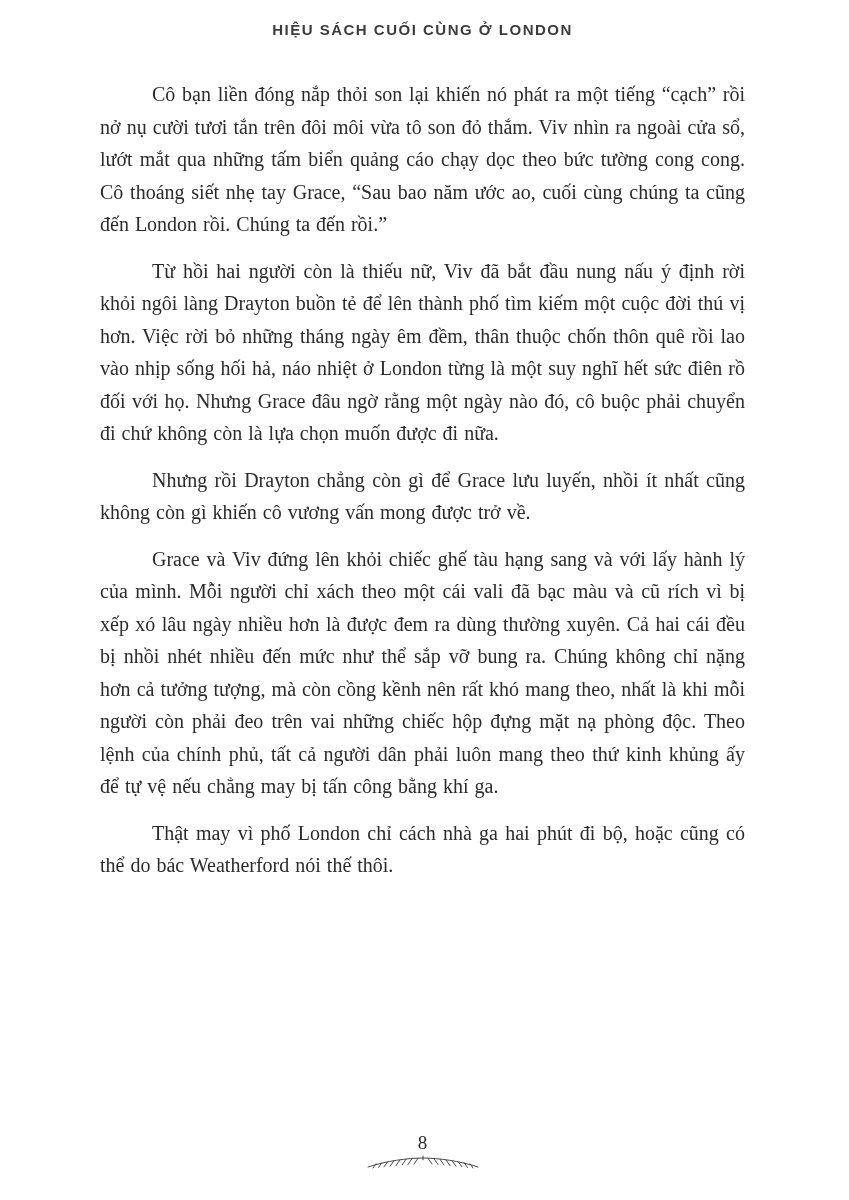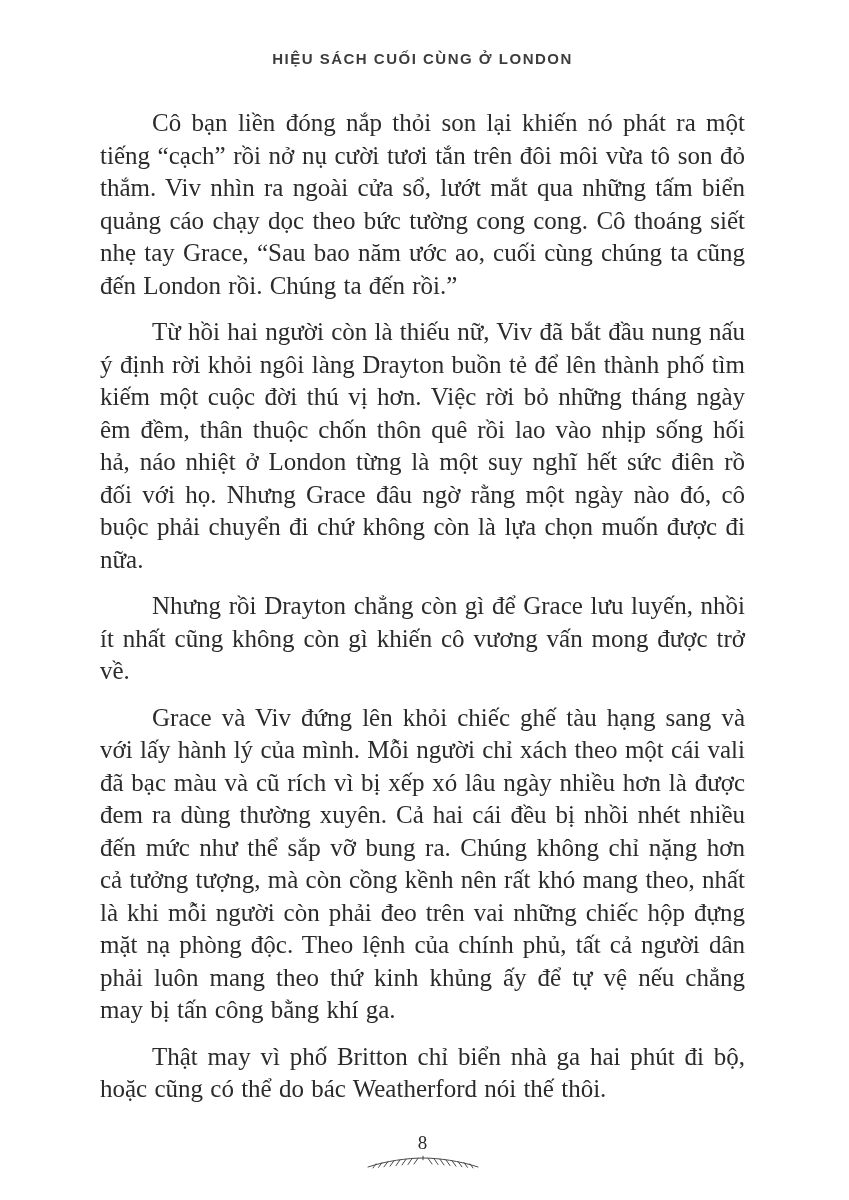--- a/index.html
+++ b/index.html
@@ -15,42 +15,42 @@
     margin: 0 auto;
     font-family: "Liberation Serif", "DejaVu Serif", serif;
     color: #2b2b2b;
     position: relative;
     overflow: hidden;
   }
 
   .page {
     width: 849px;
     height: 1200px;
-    padding: 50px 104px 0 100px;
+    padding: 21px 104px 0 100px;
     background: #ffffff;
     display: flex;
     flex-direction: column;
   }
 
   .running-head {
     text-align: center;
     font-family: "Liberation Sans", "DejaVu Sans", sans-serif;
     font-weight: 700;
     font-size: 15px;
     letter-spacing: 1.5px;
     color: #3c3c3c;
     margin-bottom: 40px;
   }
 
   .text-block {
     flex: 0 0 auto;
   }
 
   .text-block p {
-    font-size: 25px;
+    font-size: 20px;
     line-height: 32.5px;
     text-align: justify;
     text-indent: 52px;
     margin: 0 0 14px 0;
     color: #2b2b2b;
     word-spacing: 1px;
   }
 
   .folio {
     margin-top: auto;
@@ -76,21 +76,21 @@
 
 <div class="page">
 
   <header class="running-head">HIỆU SÁCH CUỐI CÙNG Ở LONDON</header>
 
   <main class="text-block">
     <p>Cô bạn liền đóng nắp thỏi son lại khiến nó phát ra một tiếng “cạch” rồi nở nụ cười tươi tắn trên đôi môi vừa tô son đỏ thắm. Viv nhìn ra ngoài cửa sổ, lướt mắt qua những tấm biển quảng cáo chạy dọc theo bức tường cong cong. Cô thoáng siết nhẹ tay Grace, “Sau bao năm ước ao, cuối cùng chúng ta cũng đến London rồi. Chúng ta đến rồi.”</p>
     <p>Từ hồi hai người còn là thiếu nữ, Viv đã bắt đầu nung nấu ý định rời khỏi ngôi làng Drayton buồn tẻ để lên thành phố tìm kiếm một cuộc đời thú vị hơn. Việc rời bỏ những tháng ngày êm đềm, thân thuộc chốn thôn quê rồi lao vào nhịp sống hối hả, náo nhiệt ở London từng là một suy nghĩ hết sức điên rồ đối với họ. Nhưng Grace đâu ngờ rằng một ngày nào đó, cô buộc phải chuyển đi chứ không còn là lựa chọn muốn được đi nữa.</p>
     <p>Nhưng rồi Drayton chẳng còn gì để Grace lưu luyến, nhồi ít nhất cũng không còn gì khiến cô vương vấn mong được trở về.</p>
     <p>Grace và Viv đứng lên khỏi chiếc ghế tàu hạng sang và với lấy hành lý của mình. Mỗi người chỉ xách theo một cái vali đã bạc màu và cũ rích vì bị xếp xó lâu ngày nhiều hơn là được đem ra dùng thường xuyên. Cả hai cái đều bị nhồi nhét nhiều đến mức như thể sắp vỡ bung ra. Chúng không chỉ nặng hơn cả tưởng tượng, mà còn cồng kềnh nên rất khó mang theo, nhất là khi mỗi người còn phải đeo trên vai những chiếc hộp đựng mặt nạ phòng độc. Theo lệnh của chính phủ, tất cả người dân phải luôn mang theo thứ kinh khủng ấy để tự vệ nếu chẳng may bị tấn công bằng khí ga.</p>
-    <p>Thật may vì phố Britton chỉ biển nhà ga hai phút đi bộ, hoặc cũng có thể do bác Weatherford nói thế thôi.</p>
+    <p>Thật may vì phố London chỉ cách nhà ga hai phút đi bộ, hoặc cũng có thể do bác Weatherford nói thế thôi.</p>
   </main>
 
   <footer class="folio">
     <div class="page-number">8</div>
 
     <svg class="ornament" width="118" height="18" viewBox="0 0 118 18" aria-hidden="true">
       <g stroke="#4a4a4a" stroke-width="1" fill="none" stroke-linecap="round">
 
         <path d="M59 4 C44 4, 22 7, 4 13"></path>
 

